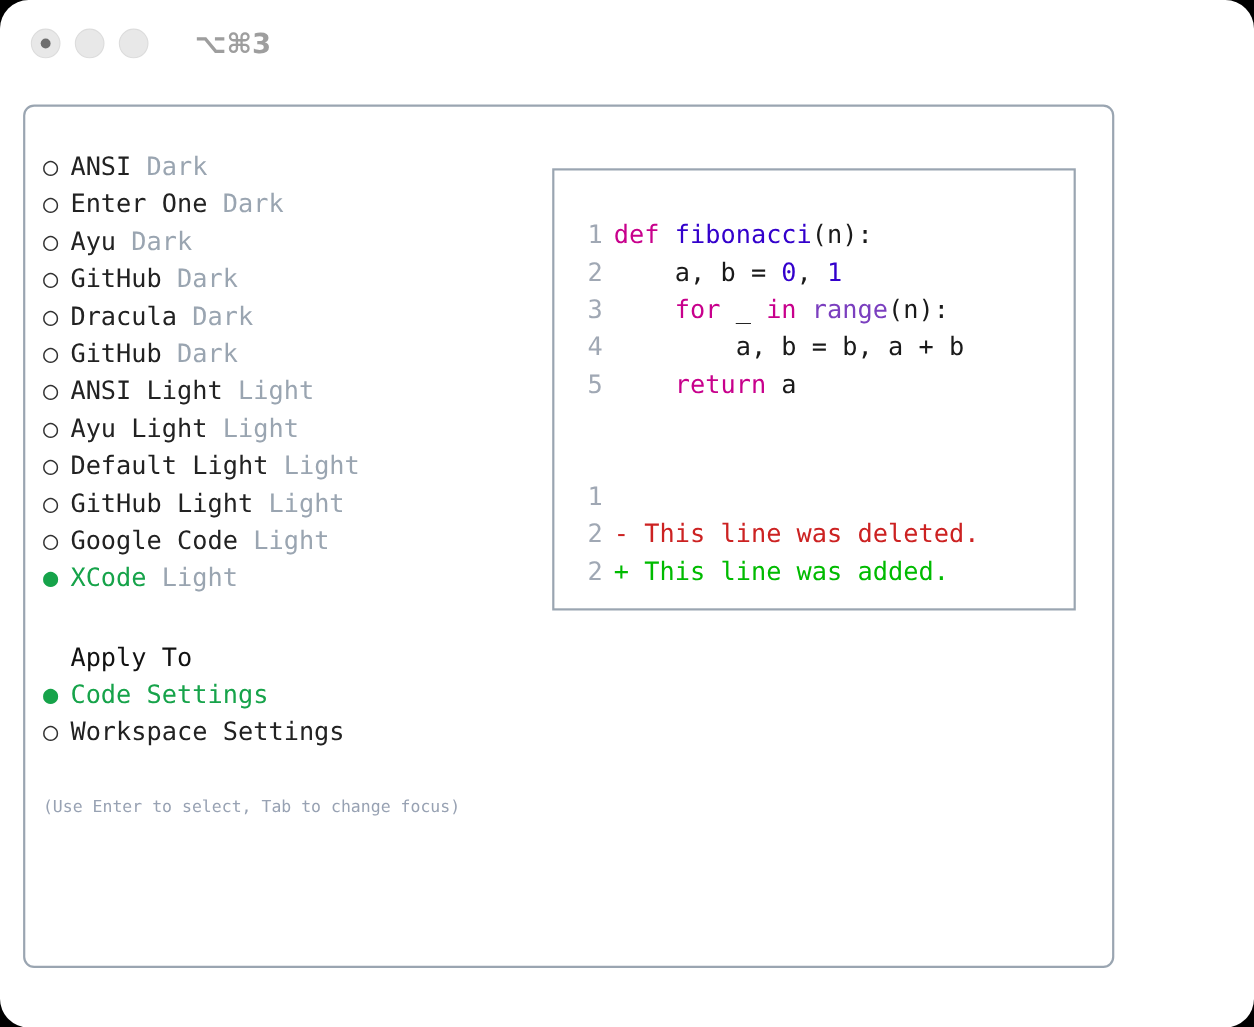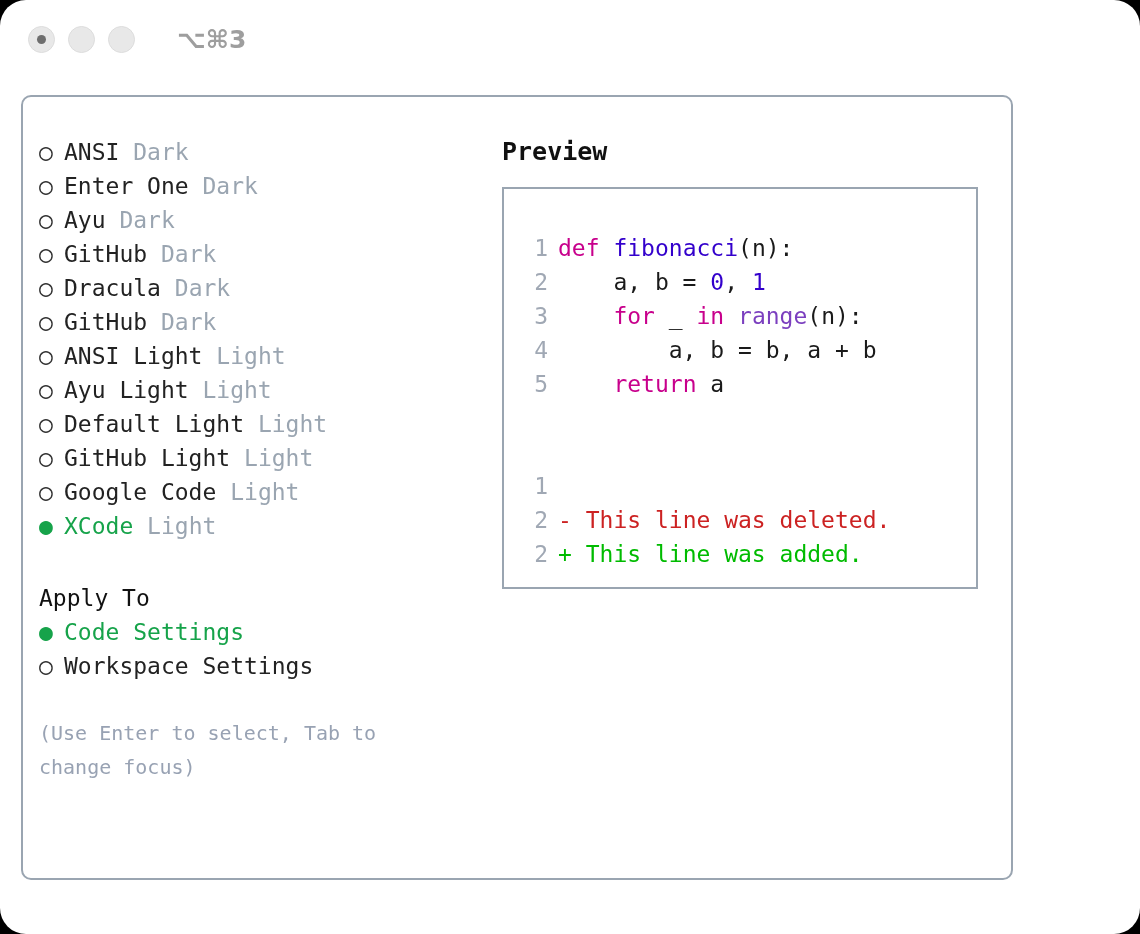--- a/index.html
+++ b/index.html
@@ -103,28 +103,29 @@
     color: #333333;
     font-size: 23px;
   }
   .marker.sel { color: #16a34a; }
   .name { color: #222222; }
   .name.sel { color: #16a34a; }
   .cat { color: #9aa5b1; }
 
   .apply-head {
     margin-top: 38px;
+    margin-left: 25px;
     font-size: 23px;
     color: #111111;
     line-height: 34px;
     white-space: pre;
   }
   .hint {
     margin-top: 33px;
-    font-size: 20px;
+    font-size: 15px;
     color: #98a2b3;
     line-height: 34px;
     width: 405px;
     white-space: pre-wrap;
   }
 
   
   .right-col {
     position: absolute;
     left: 479px;
@@ -231,21 +232,20 @@
         </div>
         <div class="row">
           <span class="marker">○</span><span class="name">Workspace Settings</span>
         </div>
       </div>
 
       <div class="hint">(Use Enter to select, Tab to change focus)</div>
     </div>
 
     <div class="right-col">
-      <div class="section-title">Preview</div>
 
       <div class="preview-box">
 
         <div class="code-line">
           <span class="lineno">1</span><span class="kw">def</span><span class="pl"> </span><span class="fn">fibonacci</span><span class="pl">(n):</span>
         </div>
 
         <div class="code-line">
           <span class="lineno">2</span><span class="pl">    a, b = </span><span class="num">0</span><span class="pl">, </span><span class="num">1</span>
         </div>

